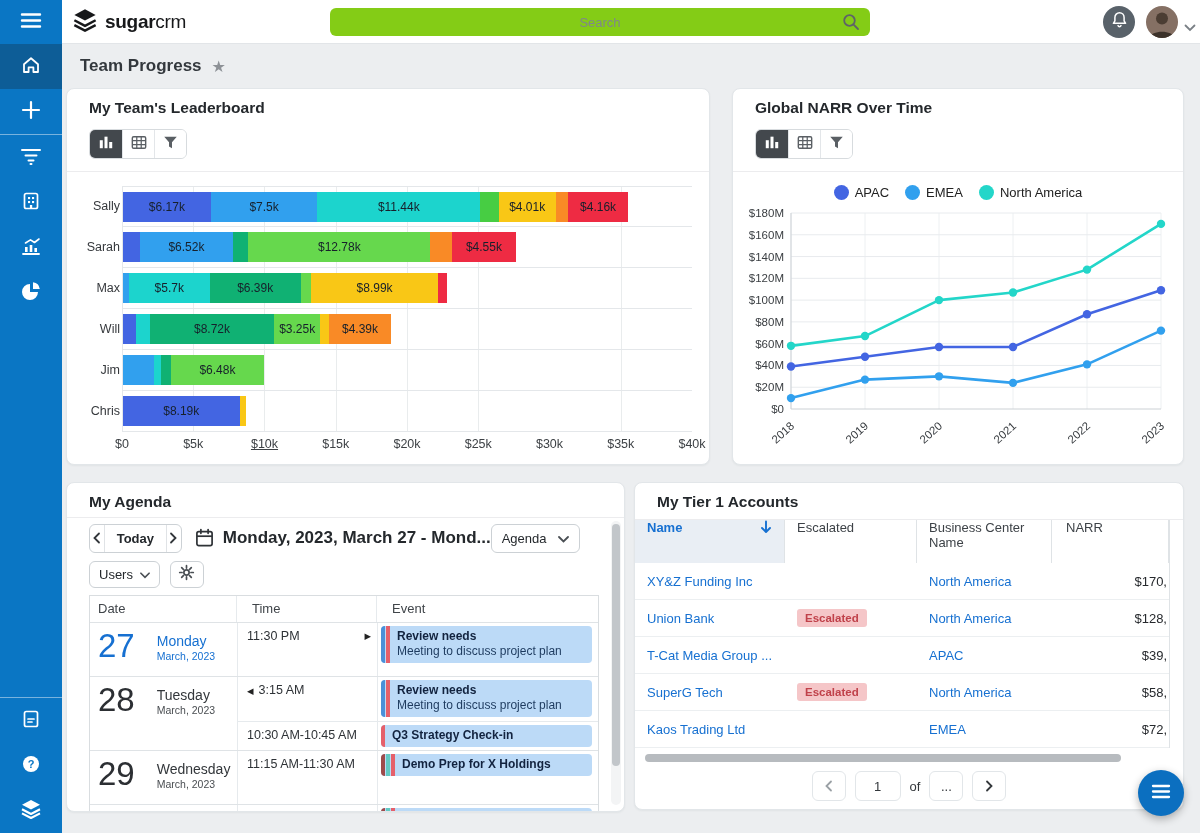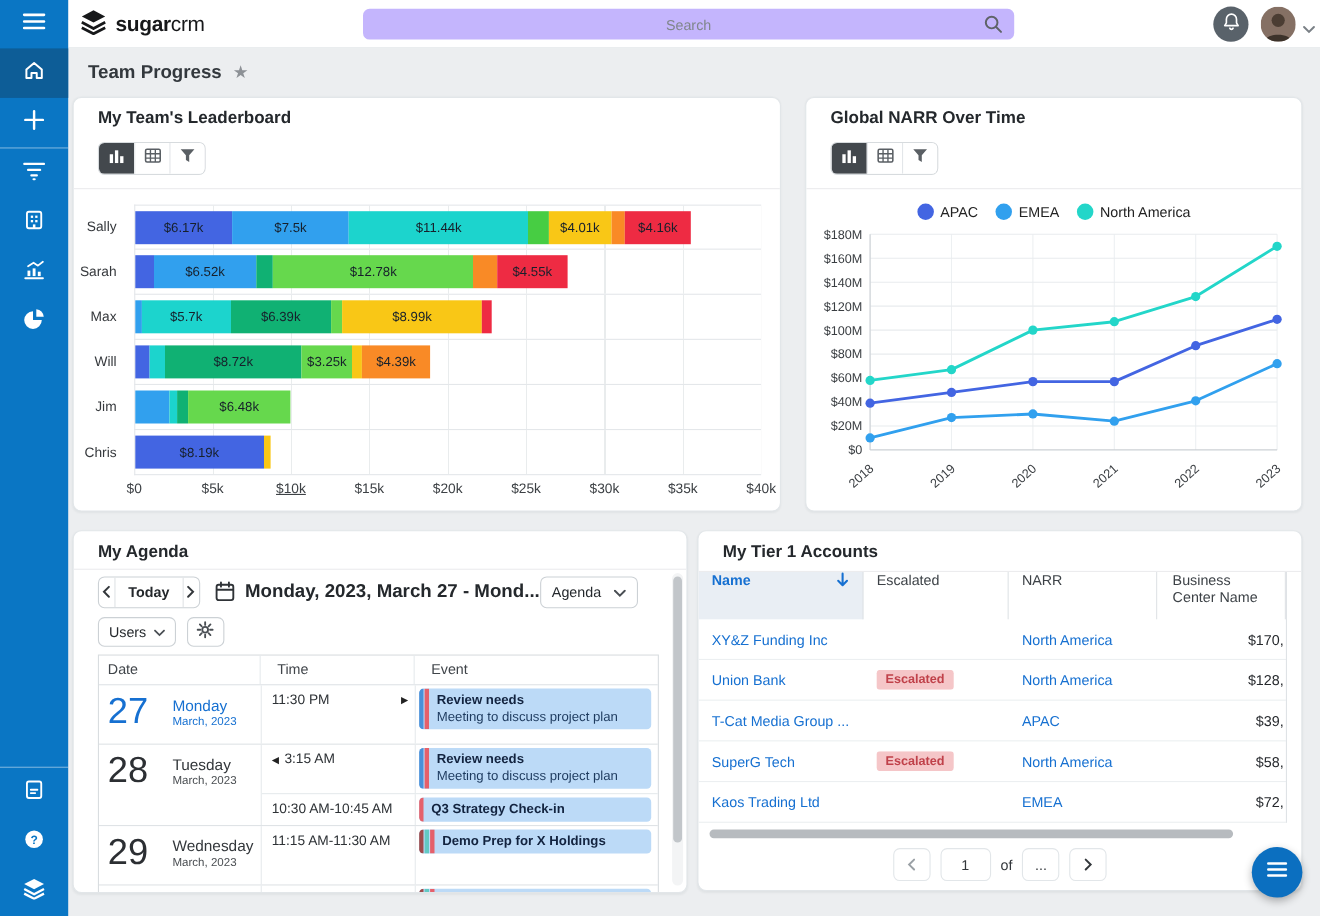--- a/index.html
+++ b/index.html
@@ -12,21 +12,21 @@
   .sb-item.burger{height:44px}
   .sb-item.active{background:#0d5d97}
   .sb-div{width:62px;height:1px;background:rgba(255,255,255,.45);flex:0 0 auto}
   .sb-spacer{flex:1}
 
   
   .topnav{position:absolute;left:62px;top:0;width:1138px;height:44px;background:#fff;border-bottom:1px solid #e2e5e8;z-index:9}
   .brand{position:absolute;left:10px;top:8px;display:flex;align-items:center;gap:7px;cursor:pointer}
   .brand-text{font-size:19px;letter-spacing:-.3px;color:#17181a}
   .brand-text .b{font-weight:bold}
-  .search{position:absolute;left:268px;top:8px;width:592px;height:28px;background:#c4b5fd;border-radius:6px}
+  .search{position:absolute;left:268px;top:8px;width:540px;height:28px;background:#84cc16;border-radius:6px}
   .search input{width:100%;height:100%;background:transparent;border:0;outline:0;text-align:center;font-size:13px;color:#3c4043;font-family:"Liberation Sans",sans-serif}
   .search input::placeholder{color:#80868b}
   .search .mag{position:absolute;right:10px;top:5px}
   .bellbtn{position:absolute;left:1041px;top:6px;width:32px;height:32px;border-radius:50%;background:#59626a;display:flex;align-items:center;justify-content:center;cursor:pointer}
   .avatar{position:absolute;left:1084px;top:6px;width:32px;height:32px;border-radius:50%;overflow:hidden;cursor:pointer}
   .av-chev{position:absolute;left:1122px;top:18px}
 
   
   .main{position:absolute;left:62px;top:44px;width:1138px;height:789px}
   .title-row{position:absolute;left:18px;top:12px;display:flex;align-items:center;gap:10px}
@@ -43,21 +43,21 @@
   
   .ctl{position:absolute;left:22px;top:40px;display:flex;border:1px solid #d7dbde;border-radius:6px;overflow:hidden;background:#fff}
   .ctl .cbtn{width:32px;height:28px;display:flex;align-items:center;justify-content:center;cursor:pointer;background:#fff}
   .ctl .cbtn + .cbtn{border-left:1px solid #e3e6e9}
   .ctl .cbtn.on{background:#43484d}
   .chart-split{position:absolute;left:0;top:82px;width:100%;height:1px;background:#ececee}
 
   
   .lb-chart{position:absolute;left:0;top:97px;width:100%}
   .lb-row{display:flex;height:41px}
-  .lb-name{width:55px;text-align:right;padding-right:16px;font-size:12.5px;color:#36393d;line-height:41px}
+  .lb-name{width:55px;text-align:right;padding-right:2px;font-size:12.5px;color:#36393d;line-height:41px}
   .lb-track{width:570px;position:relative;border-left:1px solid #e4e7ea;border-bottom:1px solid #e4e7ea;
      background-image:repeating-linear-gradient(to right,transparent 0,transparent 70.25px,#e9eced 70.25px,#e9eced 71.25px)}
   .lb-row:first-child .lb-track{border-top:1px solid #e4e7ea}
   .lb-bar{display:flex;height:30px;margin-top:5px}
   .lb-seg{height:30px;display:flex;align-items:center;justify-content:center;overflow:hidden}
   .lb-seg span{font-size:12px;color:#17202b;white-space:nowrap}
   .lb-axis{position:relative;margin-left:55px;width:570px;height:18px;margin-top:5px}
   .lb-axis span{position:absolute;top:0;transform:translateX(-50%);font-size:12.5px;color:#3d4145}
 
   
@@ -657,22 +657,22 @@
     <h2>My Tier 1 Accounts</h2>
     <div class="t1-split"></div>
     <div class="t1-head">
       <div class="hc sorted">
         <span>Name</span>
         <span><svg width="12" height="14" viewBox="0 0 12 14">
               <path d="M6 1.5v10M2 8l4 4 4-4" fill="none" stroke="#1670d1" stroke-width="1.9" stroke-linecap="round" stroke-linejoin="round"></path>
             </svg></span>
       </div>
       <div class="hc">Escalated</div>
+      <div class="hc">Business Center Name</div>
       <div class="hc">NARR</div>
-      <div class="hc">Business Center Name</div>
     </div>
     <div class="t1-rows" id="t1-rows">
         <div class="t1-row">
           <div class="cell"><a class="t1-link">XY&amp;Z Funding Inc</a></div>
           <div class="cell"></div>
           <div class="cell"><a class="t1-link">North America</a></div>
           <div class="cell t1-narr">$170,</div>
         </div>
         <div class="t1-row">
           <div class="cell"><a class="t1-link">Union Bank</a></div>

